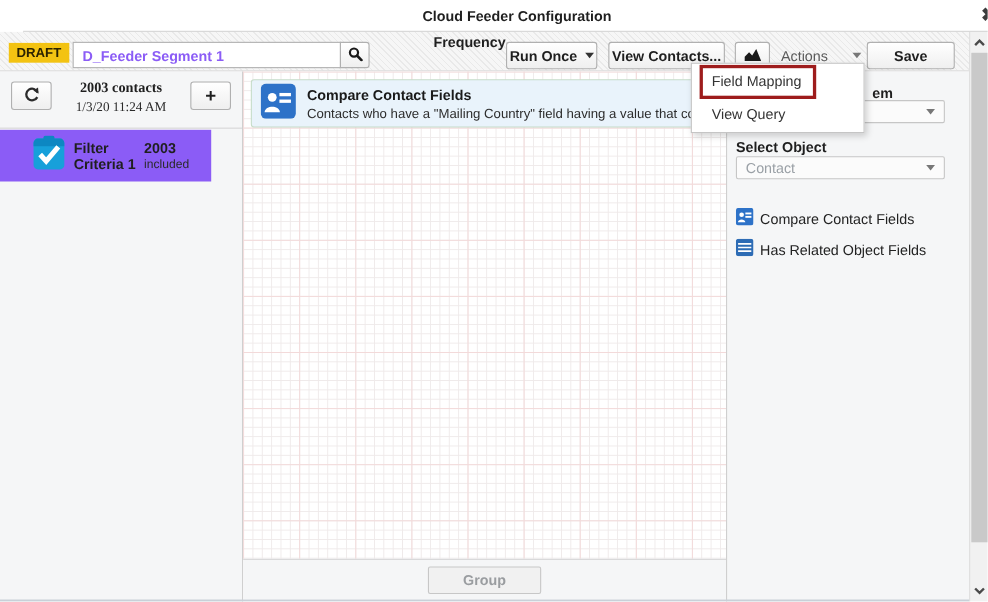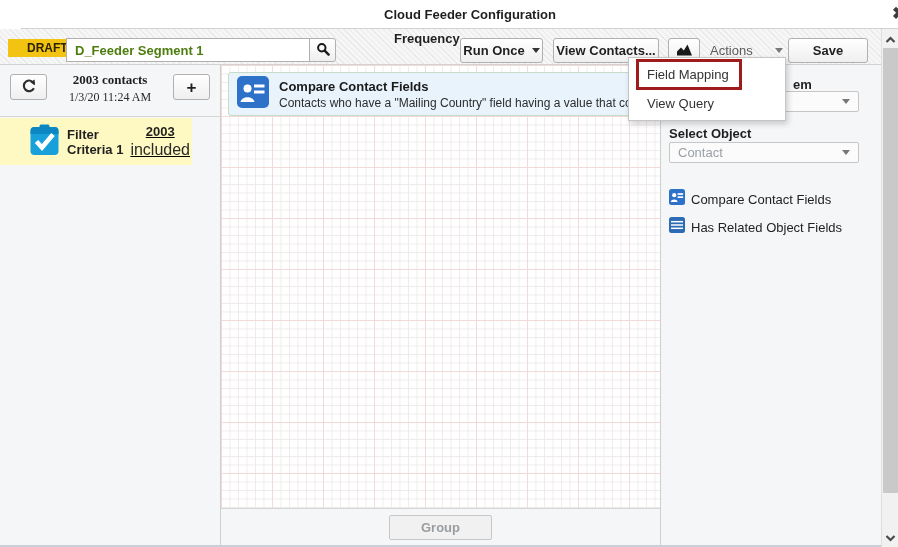--- a/index.html
+++ b/index.html
@@ -11,25 +11,25 @@
   .titlebar { position:absolute; left:0; top:0; width:898px; height:29px; background:#fff;
               border-bottom:1px solid #d2d2d2; display:flex; align-items:center; justify-content:center;margin-left:21px; }
   .titlebar-title { font-size:13px; font-weight:bold; color:#1f1f1f; }
   .close-btn { position:absolute; right:9px; top:3px; width:22px; height:22px; text-align:center;
                line-height:22px; font-size:17px; font-weight:bold; color:#3c3c3c; cursor:pointer; }
 
   
   .toolbar { position:absolute; left:0; top:29px; width:881px; height:36px;
              background:repeating-linear-gradient(45deg,#f6f6f6 0px,#f6f6f6 3px,#e9e9e9 3px,#e9e9e9 4px);
              border-bottom:1px solid #d2d2d2; }
-  .draft-badge { position:absolute; left:8px; top:10px; height:18px; padding:2px 19px; background:#f3c312;
+  .draft-badge { position:absolute; left:8px; top:10px; height:18px; padding:2px 7px; background:#f3c312;
                  color:#2b2300; font-size:12px; font-weight:bold; line-height:14px; }
   .name-input { position:absolute; left:66px; top:9px; width:244px; height:24px; border:1px solid #b0b0b0;
                 background:#fff; font-family:"Liberation Sans",sans-serif; font-size:13px; font-weight:bold;
-                color:#4d7c0f; padding:0 8px; outline:none; }
+                color:#8b5cf6; padding:0 8px; outline:none; }
   .btn { background:linear-gradient(#ffffff,#efefef); border:1px solid #b0b0b0; border-radius:3px;
          font-size:13px; font-weight:bold; color:#1f1f1f; display:inline-flex; align-items:center;
          justify-content:center; cursor:pointer; }
   .search-btn { position:absolute; left:309px; top:9px; width:27px; height:24px; border-radius:0 3px 3px 0; }
   .frequency-label { position:absolute; left:394px; top:2px; font-size:13px; font-weight:bold; color:#1f1f1f; }
   .run-once-btn { position:absolute; left:460px; top:9px; height:25px; width:83px; gap:7px; }
   .view-contacts-btn { position:absolute; left:553px; top:9px; height:25px; width:106px; }
   .chart-btn { position:absolute; left:668px; top:9px; height:25px; width:32px; }
   .actions-trigger { position:absolute; left:710px; top:14px; display:inline-flex; align-items:center;
                      gap:22px; font-size:13px; color:#5a5a5a; cursor:pointer; }
@@ -40,26 +40,26 @@
 
   
   .sidebar { position:absolute; left:0; top:65px; width:221px; height:482px; background:#f5f6f7;
              border-right:1px solid #cfcfcf; }
   .sidebar-header { position:relative; height:52px; border-bottom:1px solid #d6d6d6; }
   .refresh-btn { position:absolute; left:10px; top:9px; width:37px; height:26px; }
   .add-btn { position:absolute; right:10px; top:9px; width:37px; height:26px; font-size:17px; line-height:1; }
   .contacts-block { position:absolute; left:50px; right:50px; top:7px; text-align:center;font-family:Liberation Serif, serif; }
   .contacts-count { font-size:13px; font-weight:bold; color:#1f1f1f; }
   .contacts-time { font-size:12px; color:#2a2a2a; margin-top:2px; }
-  .filter-row { position:absolute; left:0; top:53px; width:192px; height:47px; background:#fef9c3;
+  .filter-row { position:absolute; left:0; top:53px; width:192px; height:47px; background:#8b5cf6;
                 display:flex; align-items:center; padding-left:30px; cursor:pointer; }
   .filter-label { font-size:13px; font-weight:bold; color:#1f1f1f; margin-left:8px; }
-  .filter-right { margin-left:auto; padding-right:2px; text-align:center;text-decoration:underline; }
+  .filter-right { margin-left:auto; padding-right:20px; text-align:left; }
   .filter-count { font-size:13px; font-weight:bold; color:#1f1f1f; }
-  .filter-status { font-size:16px; color:#2a2a2a; margin-top:2px; }
+  .filter-status { font-size:11px; color:#2a2a2a; margin-top:2px; }
 
   
   .canvas { position:absolute; left:221px; top:65px; width:439px; height:443px; background-color:#fff;
     background-image:
       linear-gradient(to right,#f3dada 1px,transparent 1px),
       linear-gradient(to bottom,#f3dada 1px,transparent 1px),
       linear-gradient(to right,#efeaea 1px,transparent 1px),
       linear-gradient(to bottom,#efeaea 1px,transparent 1px);
     background-size:51px 51px,51px 51px,8.5px 8.5px,8.5px 8.5px; }
   .criteria-card { position:absolute; left:7px; top:7px; right:4px; height:44px; background:#e9f3fb;

